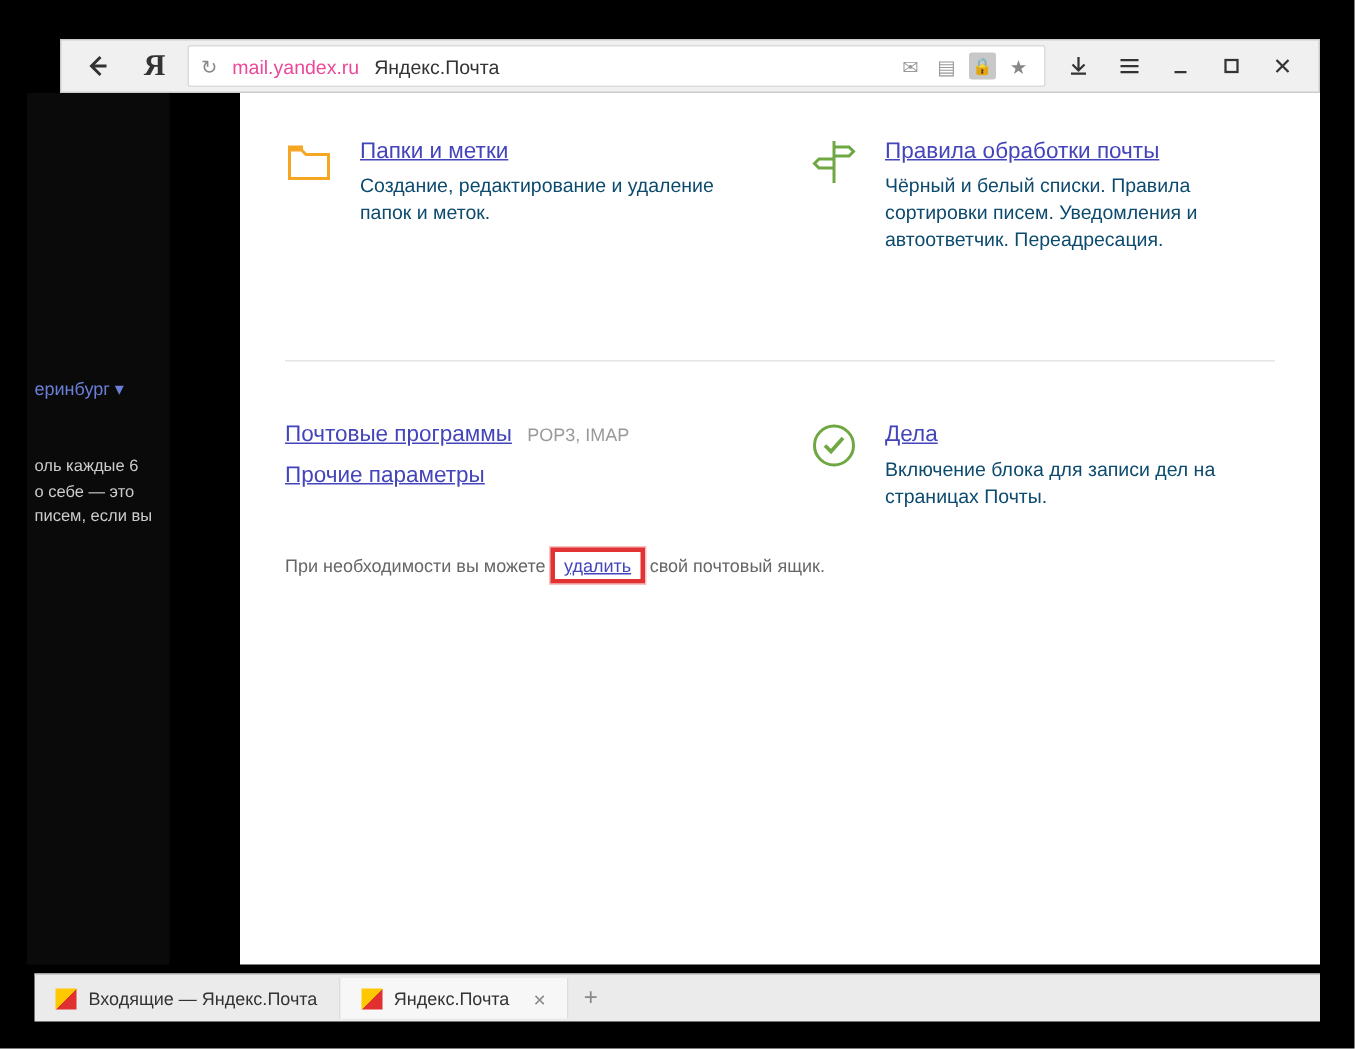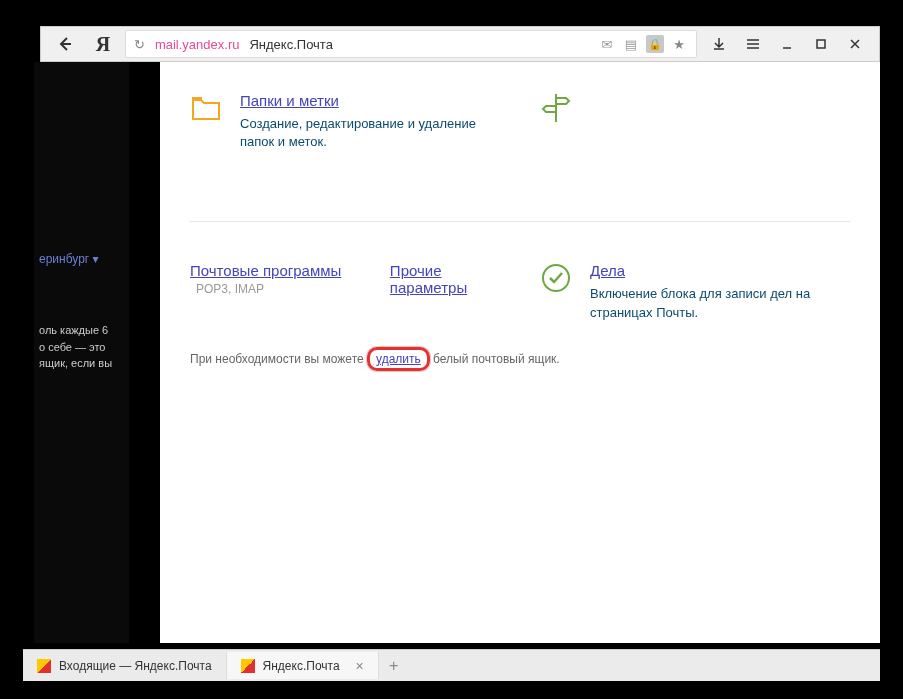--- a/index.html
+++ b/index.html
@@ -48,32 +48,32 @@
     .addr-url { color: #ec4899; }
     .addr-title { color: #333; }
     .addr-icons { display: flex; gap: 6px; margin-left: auto; align-items: center;}
     .addr-icon { width: 18px; height: 18px; display:flex; align-items:center; justify-content:center; color:#999; font-size:13px;}
     .lock-icon { background:#c8c8c8; width:18px; height:18px; border-radius:2px; color:#fff; font-size:11px;}
     .chrome-right { display: flex; gap: 2px; }
     
     
     .bg-left {
       position: absolute;
-      left: 34px;
+      left: 18px;
       top: 62px;
       bottom: 56px;
       width: 95px;
       background: #0a0a0a;
       color: #ccc;
       font-size: 11px;
       padding: 10px 5px;
       overflow: hidden;
     }
     .bg-left .city { color: #6b7fd6; margin-top: 180px; font-size:12px;}
-    .bg-left .snippets { margin-top: 56px; line-height: 1.5; }
+    .bg-left .snippets { margin-top: 37px; line-height: 1.5; }
     
     
     .panel {
       position: absolute;
       top: 62px;
       left: 120px;
       right: 23px;
       bottom: 56px;
       background: #fff;
       padding: 30px 30px 20px 30px;
@@ -112,37 +112,37 @@
       line-height: 1.4;
     }
     .divider {
       grid-column: 1 / -1;
       height: 1px;
       background: #e5e5e5;
       margin: 10px 0;
     }
     .right-links {
       display: flex;
-      flex-direction: row;
+      flex-direction: column;
       gap: 10px;
       font-size: 15px;
     }
     .right-links a { color: #44b; text-decoration: underline; }
     .right-links .extra { color: #999; font-size: 12px; text-decoration: none; margin-left: 6px;}
     
     .delete-note {
       margin-top: 30px;
       font-size: 12px;
       color: #666;
     }
     .delete-link {
       color: #44b;
       text-decoration: underline;
       border: 3px solid #e13333;
-      border-radius: 10px;
+      border-radius: 0;
       padding: 2px 6px;
       box-shadow: 0 0 0 1px rgba(225,51,51,0.3);
     }
     
     
     .taskbar {
       position: absolute;
       bottom: 18px;
       left: 23px;
       right: 23px;
@@ -223,21 +223,21 @@
         </svg>
     </div>
   </div>
 </div>
 
 <div class="bg-left">
   <div class="city">еринбург ▾</div>
   <div class="snippets">
     <div>оль каждые 6</div>
     <div>о себе — это</div>
-    <div>ящик, если вы</div>
+    <div>писем, если вы</div>
   </div>
 </div>
 
 <div class="panel">
   <div class="settings-grid">
 
     <div class="setting-item">
       <div class="setting-icon">
         <svg width="32" height="32" viewBox="0 0 32 32">
             <path d="M3 8 h8 l3 3 h15 v16 H3 Z M3 8 v-2 h8 v2" stroke="#f5a623" stroke-width="2" fill="none"></path>
@@ -247,20 +247,24 @@
         <a class="setting-title">Папки и метки</a>
         <div class="setting-desc">Создание, редактирование и удаление папок и меток.</div>
       </div>
     </div>
 
     <div class="setting-item">
       <div class="setting-icon">
         <svg width="32" height="32" viewBox="0 0 32 32">
             <path d="M16 2 v28 M16 6 h10 l3 3 -3 3 H16 M16 14 H6 l-3 3 3 3 h10" stroke="#6fa843" stroke-width="2" fill="none"></path>
           </svg>
+      </div>
+      <div class="setting-body">
+        <a class="setting-title">Правила обработки почты</a>
+        <div class="setting-desc">Чёрный и белый списки. Правила сортировки писем. Уведомления и автоответчик. Переадресация.</div>
       </div>
     </div>
 
 
     <div></div>
 
     <div class="divider"></div>
 
 
     <div class="right-links">
@@ -282,21 +286,21 @@
       </div>
       <div class="setting-body">
         <a class="setting-title">Дела</a>
         <div class="setting-desc">Включение блока для записи дел на страницах Почты.</div>
       </div>
     </div>
 
   </div>
 
   <div class="delete-note">
-    <span>При необходимости вы можете </span><a class="delete-link">удалить</a><span> белый почтовый ящик.</span>
+    <span>При необходимости вы можете </span><a class="delete-link">удалить</a><span> свой почтовый ящик.</span>
   </div>
 </div>
 
 <div class="taskbar">
   <div class="tab">
     <div class="tab-favicon"></div>
     <span>Входящие — Яндекс.Почта</span>
   </div>
   <div class="tab active">
     <div class="tab-favicon"></div>

